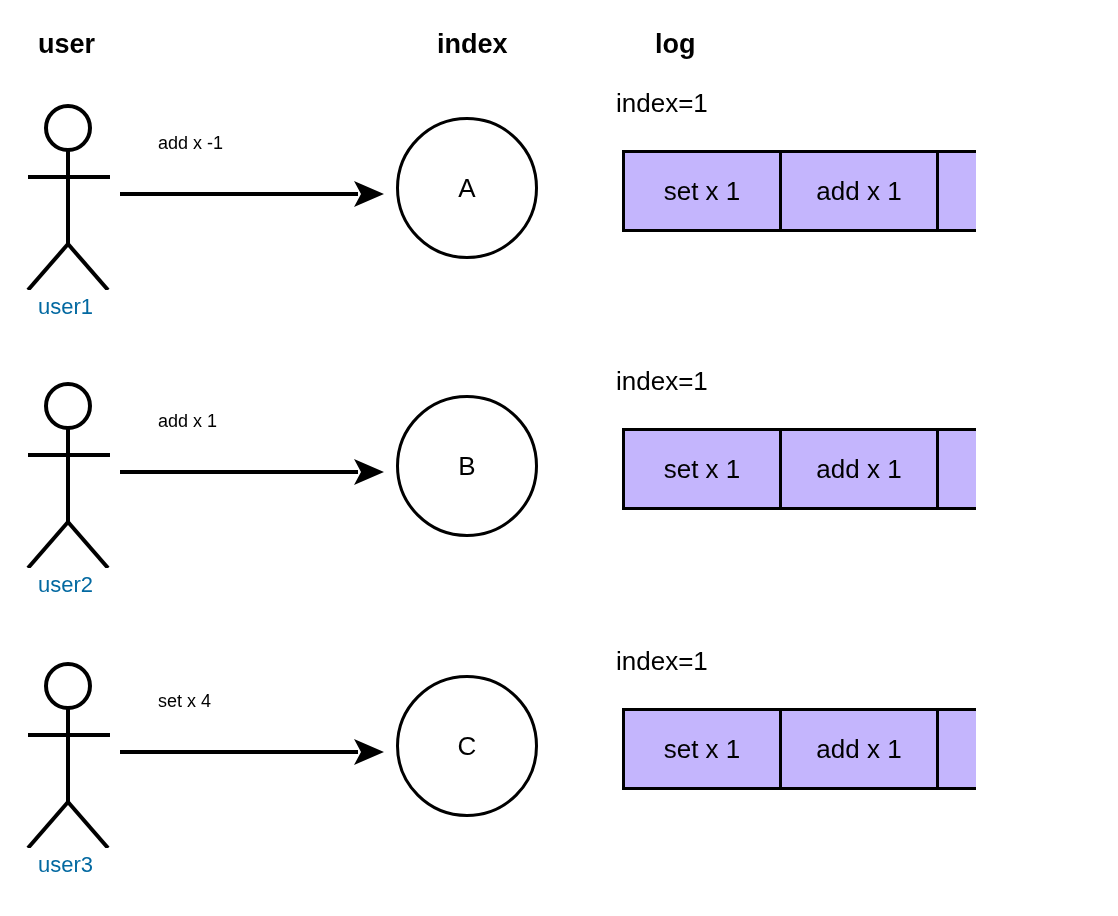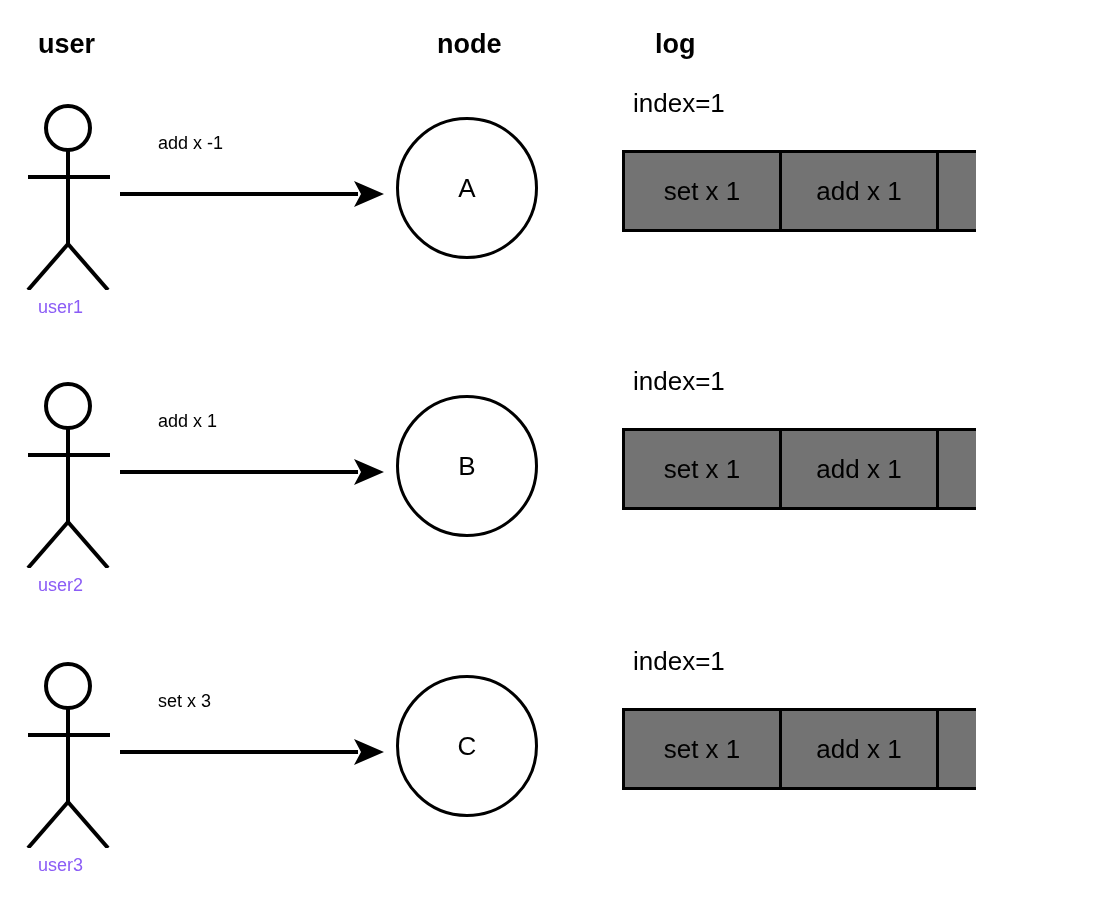--- a/index.html
+++ b/index.html
@@ -49,24 +49,24 @@
     left: 18px;
     top: 100px;
     width: 125px;
     height: 190px;
   }
   .actor svg { display: block; }
   .actor-label {
     position: absolute;
     left: 38px;
     top: 292px;
-    font-size: 18px;
-    line-height: 30px;
-    white-space: nowrap;
-    color: #8b5cf6;
+    font-size: 22px;
+    line-height: 30px;
+    white-space: nowrap;
+    color: #0369a1;
   }
 
   
   .arrow {
     position: absolute;
     left: 118px;
     top: 176px;
     width: 266px;
     height: 36px;
   }
@@ -98,37 +98,37 @@
   }
   .node-label {
     font-size: 26px;
     line-height: 28px;
     color: #000000;
   }
 
   
   .log-index {
     position: absolute;
-    left: 633px;
+    left: 616px;
     top: 88px;
     font-size: 26px;
     line-height: 30px;
     white-space: nowrap;
     color: #000000;
   }
   .log-table {
     position: absolute;
     left: 622px;
     top: 150px;
     width: 471px;
     height: 82px;
     border: 3px solid #000000;
     box-sizing: border-box;
     display: flex;
-    background: #737373;
+    background: #c4b5fd;
     text-align: center;
   }
   .log-cell {
     flex: 0 0 157px;
     width: 157px;
     box-sizing: border-box;
     border-right: 3px solid #000000;
     display: flex;
     align-items: center;
     justify-content: center;
@@ -140,21 +140,21 @@
     border-right: none;
     flex: 1 1 auto;
   }
 </style>
 </head>
 <body>
 
 <div id="canvas">
 
   <div class="col-header" id="hdr-user">user</div>
-  <div class="col-header" id="hdr-node">node</div>
+  <div class="col-header" id="hdr-node">index</div>
   <div class="col-header" id="hdr-log">log</div>
 
   <div class="row" id="row-0">
 
     <div class="actor">
       <svg width="125" height="190" viewBox="0 0 125 190">
         <circle cx="50" cy="28" r="22" fill="none" stroke="#000000" stroke-width="4"></circle>
         <line x1="50" y1="50" x2="50" y2="144" stroke="#000000" stroke-width="4"></line>
         <line x1="10" y1="77" x2="92" y2="77" stroke="#000000" stroke-width="4"></line>
         <line x1="50" y1="144" x2="10" y2="190" stroke="#000000" stroke-width="4"></line>
@@ -222,21 +222,21 @@
       <svg width="125" height="190" viewBox="0 0 125 190">
         <circle cx="50" cy="28" r="22" fill="none" stroke="#000000" stroke-width="4"></circle>
         <line x1="50" y1="50" x2="50" y2="144" stroke="#000000" stroke-width="4"></line>
         <line x1="10" y1="77" x2="92" y2="77" stroke="#000000" stroke-width="4"></line>
         <line x1="50" y1="144" x2="10" y2="190" stroke="#000000" stroke-width="4"></line>
         <line x1="50" y1="144" x2="90" y2="190" stroke="#000000" stroke-width="4"></line>
       </svg>
     </div>
     <div class="actor-label">user3</div>
 
-    <div class="arrow-label">set x 3</div>
+    <div class="arrow-label">set x 4</div>
     <div class="arrow">
       <svg width="266" height="36" viewBox="0 0 266 36">
         <line x1="2" y1="18" x2="240" y2="18" stroke="#000000" stroke-width="4"></line>
         <polygon points="236,5 266,18 236,31 243,18" fill="#000000"></polygon>
       </svg>
     </div>
 
     <div class="node-circle">
       <span class="node-label">C</span>
     </div>

